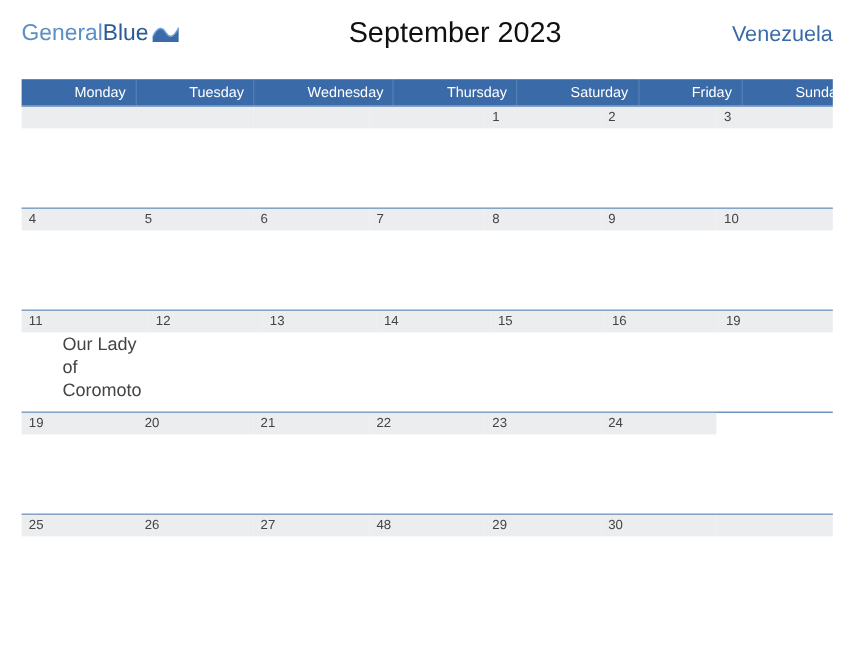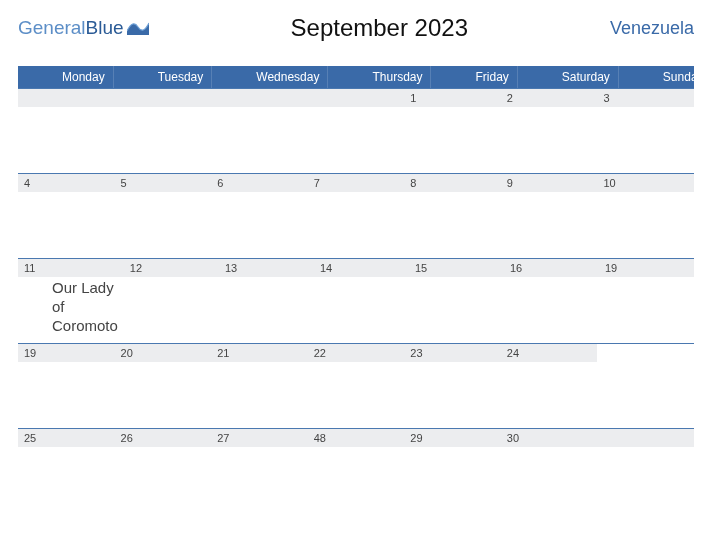--- a/index.html
+++ b/index.html
@@ -93,22 +93,22 @@
   </div>
   <div class="title">September 2023</div>
   <div class="country">Venezuela</div>
 </div>
 
 <div class="dow-row">
   <div class="dow-cell">Monday</div>
   <div class="dow-cell">Tuesday</div>
   <div class="dow-cell">Wednesday</div>
   <div class="dow-cell">Thursday</div>
+  <div class="dow-cell">Saturday</div>
   <div class="dow-cell">Friday</div>
-  <div class="dow-cell">Saturday</div>
   <div class="dow-cell">Sunday</div>
 </div>
 
 <div class="weeks" id="weeks">
     <div class="week-row">
       <div class="day-cell">
         <div class="day-number empty">&nbsp;</div>
       </div>
       <div class="day-cell">
         <div class="day-number empty">&nbsp;</div>

